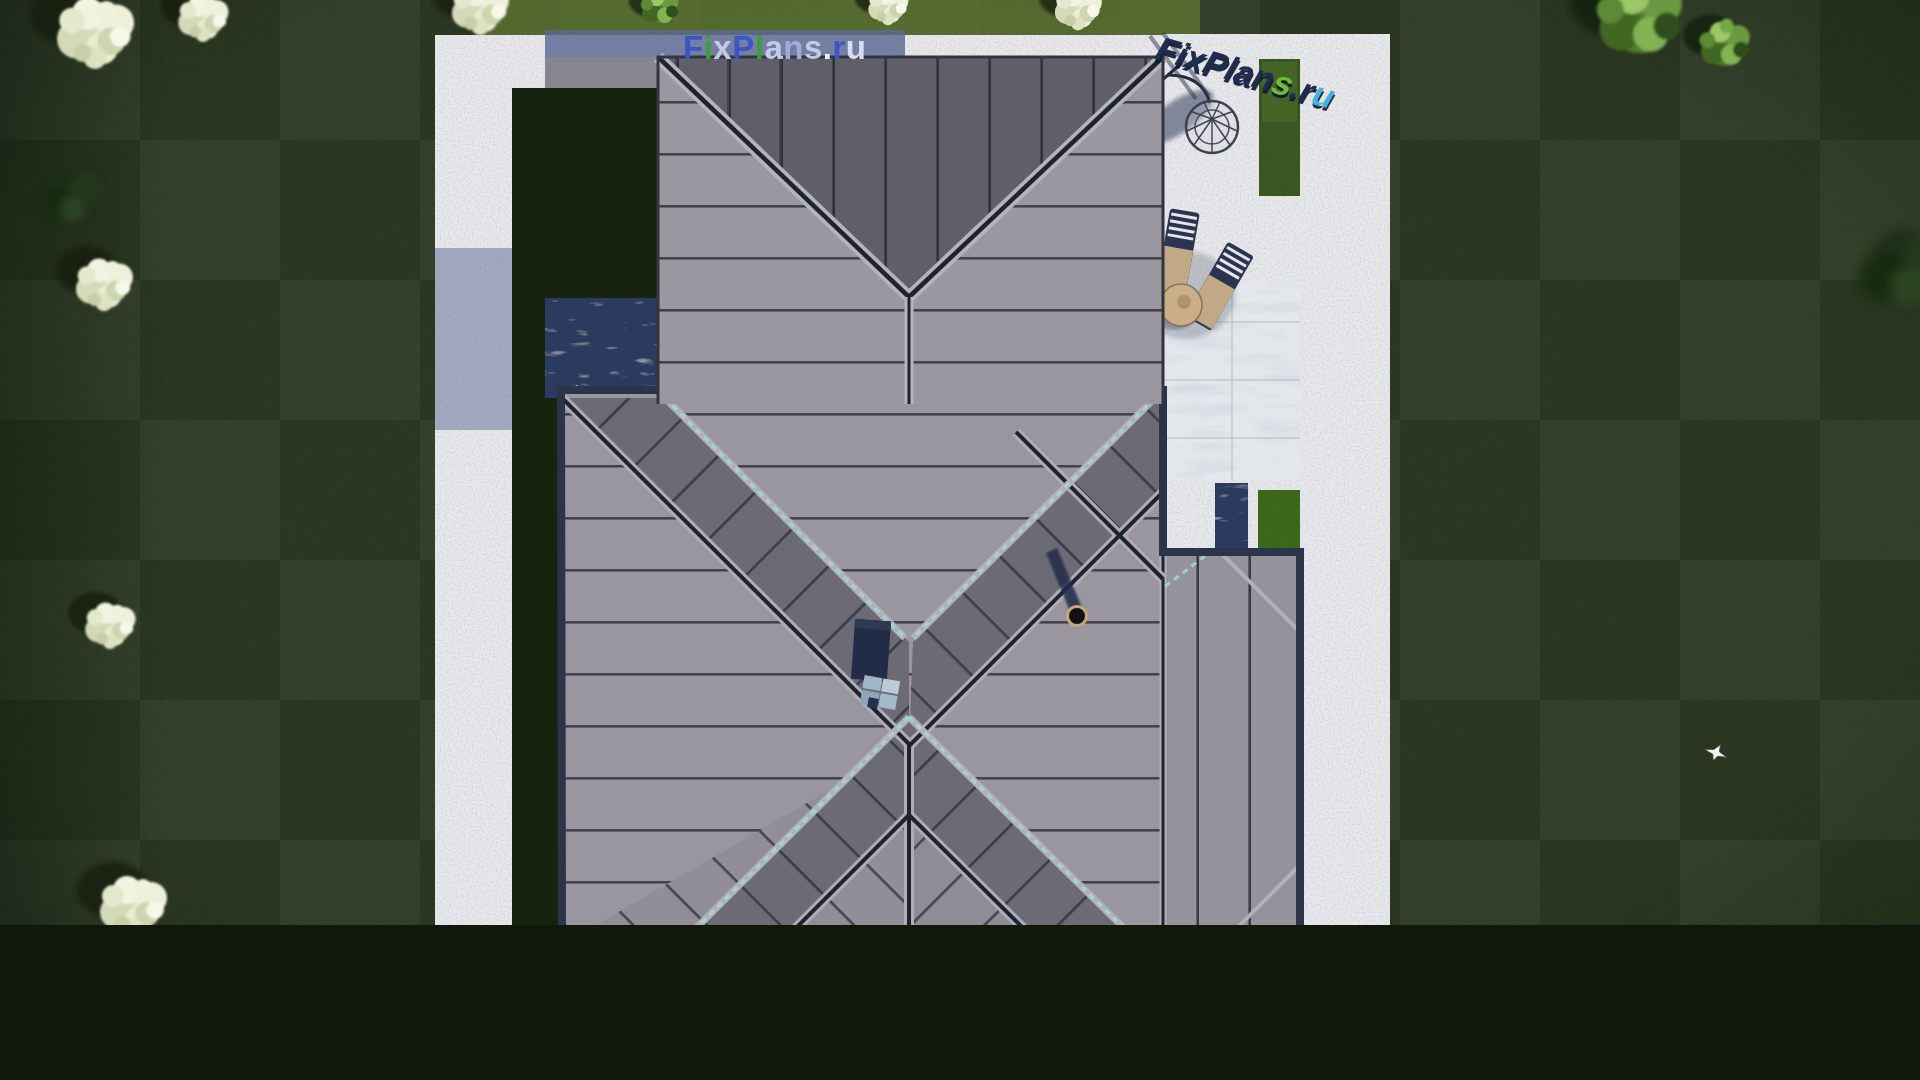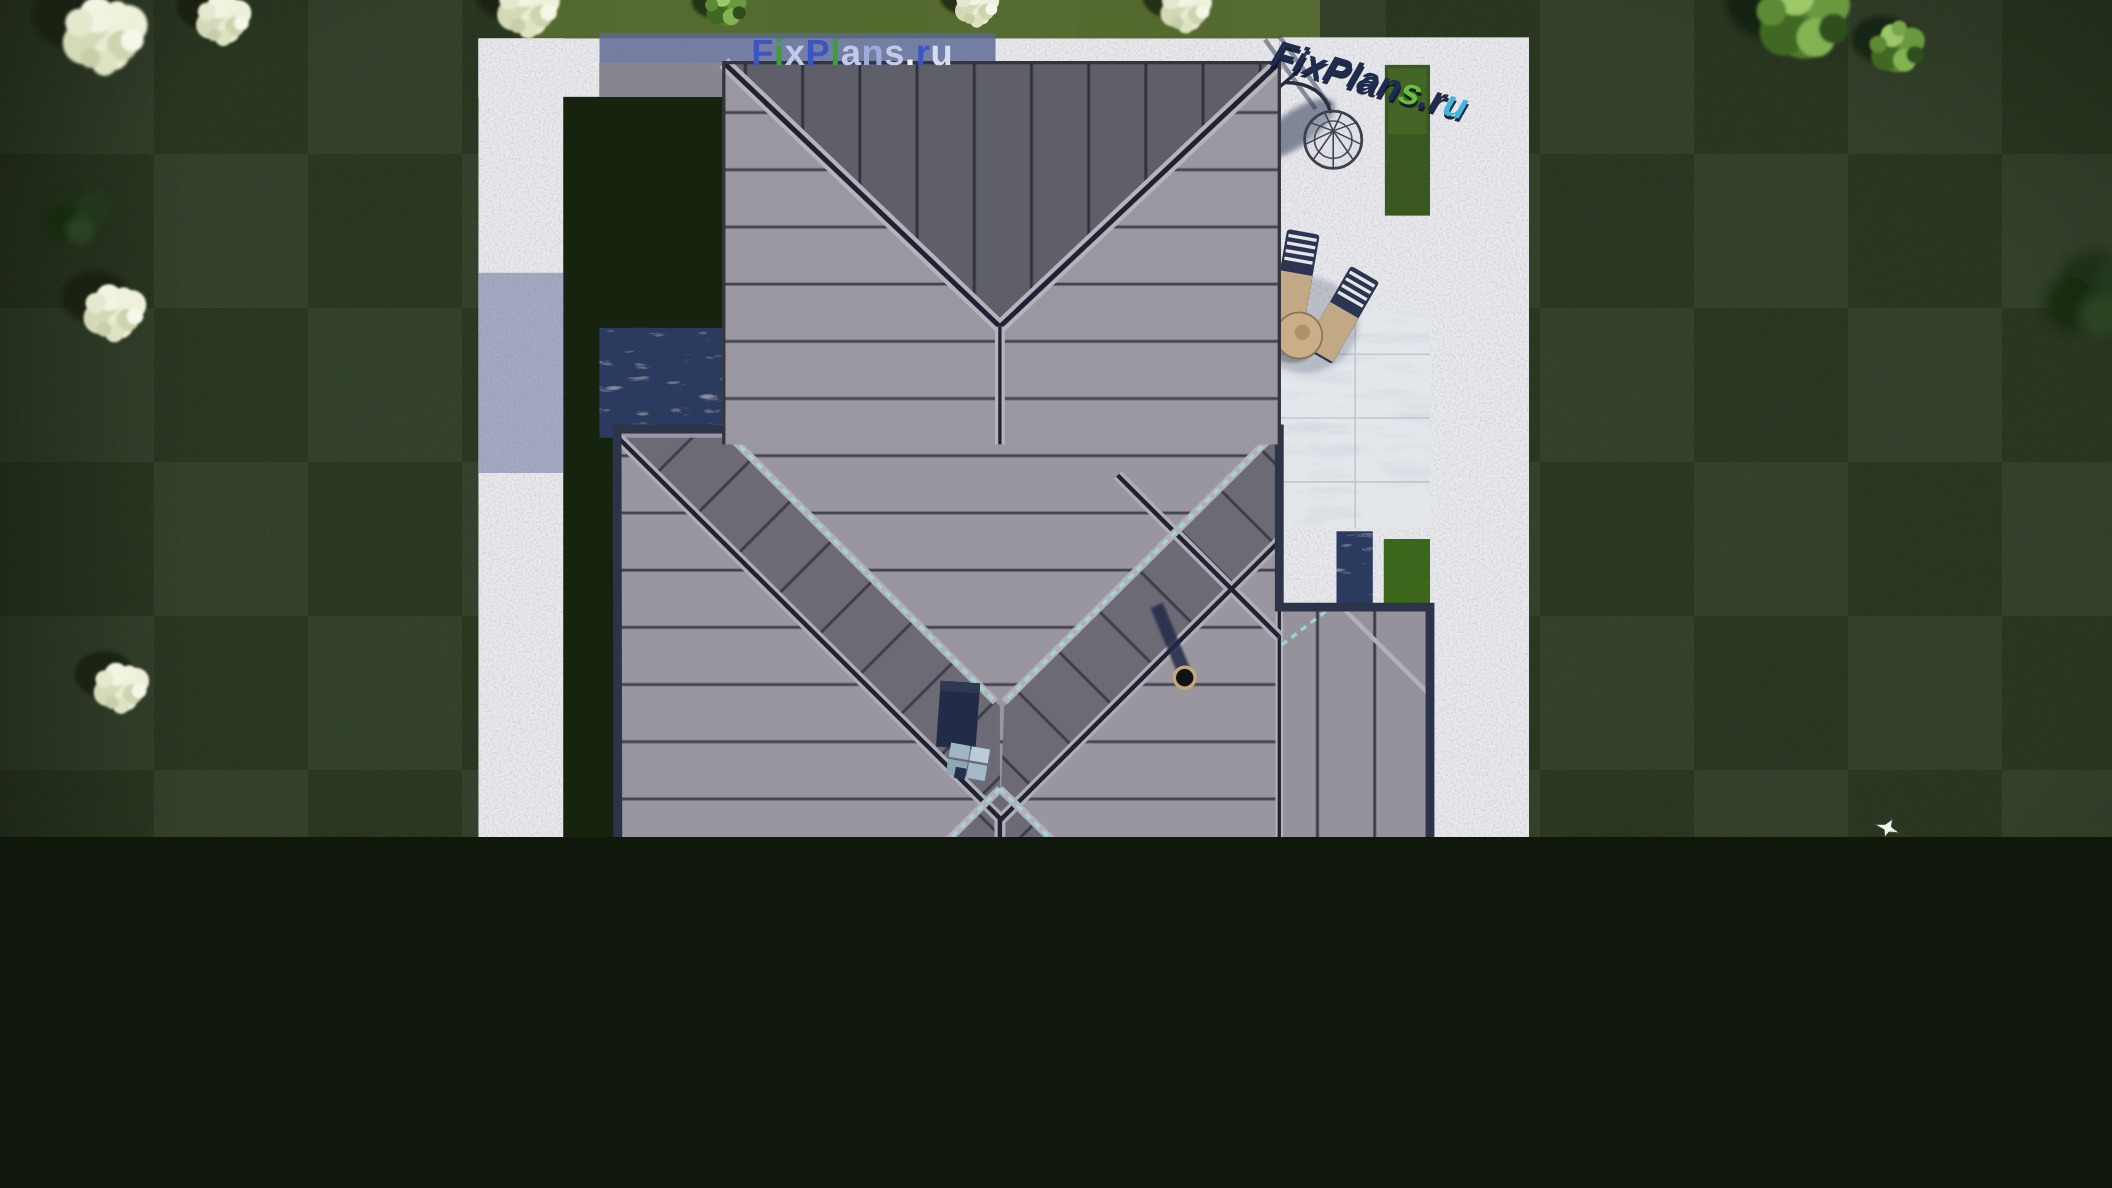--- a/index.html
+++ b/index.html
@@ -1,16 +1,16 @@
 <!DOCTYPE html>
 <html><head>
 <meta charset="utf-8">
 <style>
   html,body{margin:0;padding:0;background:#10180b;}
-  .stage{position:relative;width:1920px;height:761px;overflow:hidden;
+  .stage{position:relative;width:1920px;height:925px;overflow:hidden;
          font-family:"Liberation Sans", sans-serif;text-decoration:underline;}
   svg{display:block;}
   text{font-family:"Liberation Sans", sans-serif;font-weight:bold;}
 </style>
 </head>
 <body>
 
 <div class="stage">
 <svg width="1920" height="1080" viewBox="0 0 1920 1080">
 <defs>

